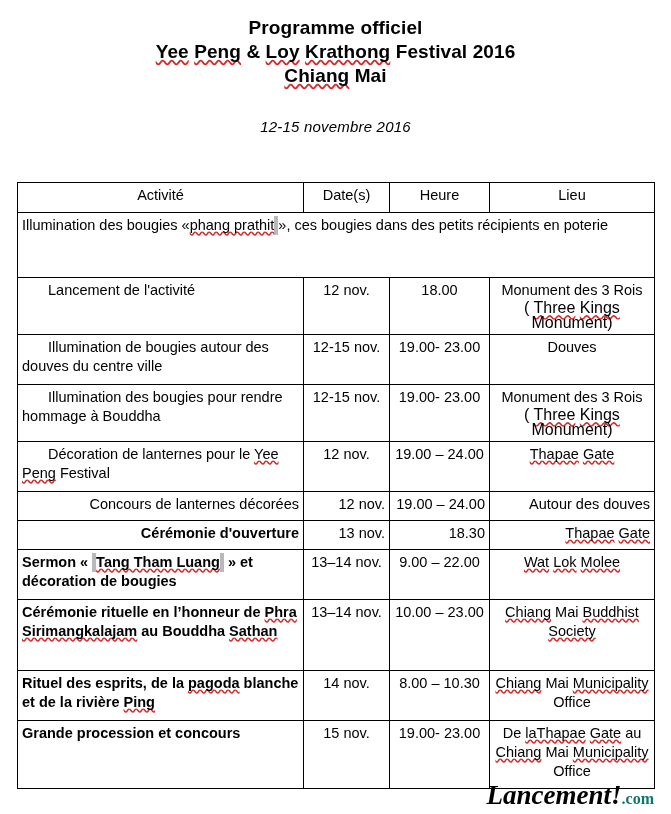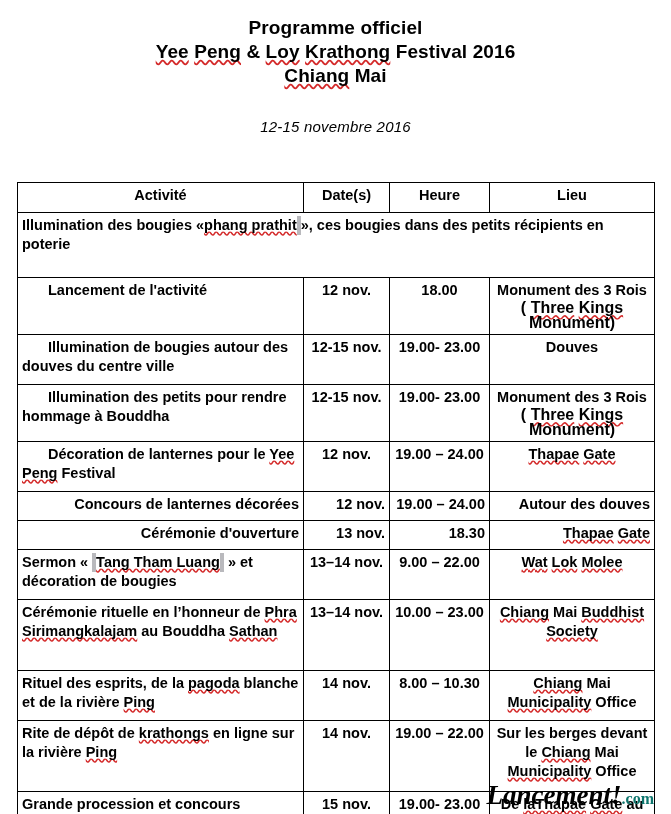--- a/index.html
+++ b/index.html
@@ -67,21 +67,21 @@
     border-collapse: collapse;
     width: 637px;
     table-layout: fixed;
   }
   table.prog td, table.prog th {
     border: 1px solid #000000;
     vertical-align: top;
     padding: 3px 4px 4px 4px;
     font-size: 14.5px;
     line-height: 19px;
-    font-weight: bold;
+    font-weight: normal;
   }
   col.c-act { width: 286px; }
   col.c-date { width: 86px; }
   col.c-heure { width: 100px; }
   col.c-lieu { width: 165px; }
 
   thead th {
     text-align: center;
     font-weight: normal;
     font-size: 15px;
@@ -192,21 +192,21 @@
     </tr>
 
     <tr class="h-2line">
       <td class="act indent">Illumination de bougies autour des douves du centre ville</td>
       <td class="date">12-15 nov.</td>
       <td class="heure">19.00- 23.00</td>
       <td class="lieu">Douves</td>
     </tr>
 
     <tr class="h-2line">
-      <td class="act indent">Illumination des petits pour rendre hommage à Bouddha</td>
+      <td class="act indent">Illumination des bougies pour rendre hommage à Bouddha</td>
       <td class="date">12-15 nov.</td>
       <td class="heure">19.00- 23.00</td>
       <td class="lieu"><span>Monument des 3 Rois</span><span class="sub">( <span class="sq">Three</span> <span class="sq">Kings</span> Monument)</span></td>
     </tr>
 
     <tr class="h-2line">
       <td class="act indent">Décoration de lanternes pour le <span class="sq">Yee</span> <span class="sq">Peng</span> Festival</td>
       <td class="date">12 nov.</td>
       <td class="heure">19.00 – 24.00</td>
       <td class="lieu"><span class="sq">Thapae</span> <span class="sq">Gate</span></td>
@@ -240,26 +240,20 @@
       <td class="lieu"><span class="sq">Chiang</span> Mai <span class="sq">Buddhist</span> <span class="sq">Society</span></td>
     </tr>
 
     <tr class="h-2line">
       <td class="act bold">Rituel des esprits, de la <span class="sq">pagoda</span> blanche et de la rivière <span class="sq">Ping</span></td>
       <td class="date">14 nov.</td>
       <td class="heure">8.00 – 10.30</td>
       <td class="lieu"><span class="sq">Chiang</span> Mai <span class="sq">Municipality</span> Office</td>
     </tr>
 
-    <tr class="h-3line">
-      <td class="act bold">Rite de dépôt de <span class="sq">krathongs</span> en ligne sur la rivière <span class="sq">Ping</span></td>
-      <td class="date">14 nov.</td>
-      <td class="heure">19.00 – 22.00</td>
-      <td class="lieu">Sur les berges devant le <span class="sq">Chiang</span> Mai <span class="sq">Municipality</span> Office</td>
-    </tr>
 
     <tr class="h-last">
       <td class="act bold">Grande procession et concours</td>
       <td class="date">15 nov.</td>
       <td class="heure">19.00- 23.00</td>
       <td class="lieu">De <span class="sq">laThapae</span> <span class="sq">Gate</span> au <span class="sq">Chiang</span> Mai <span class="sq">Municipality</span> Office</td>
     </tr>
   </tbody>
 </table>
 </div>

